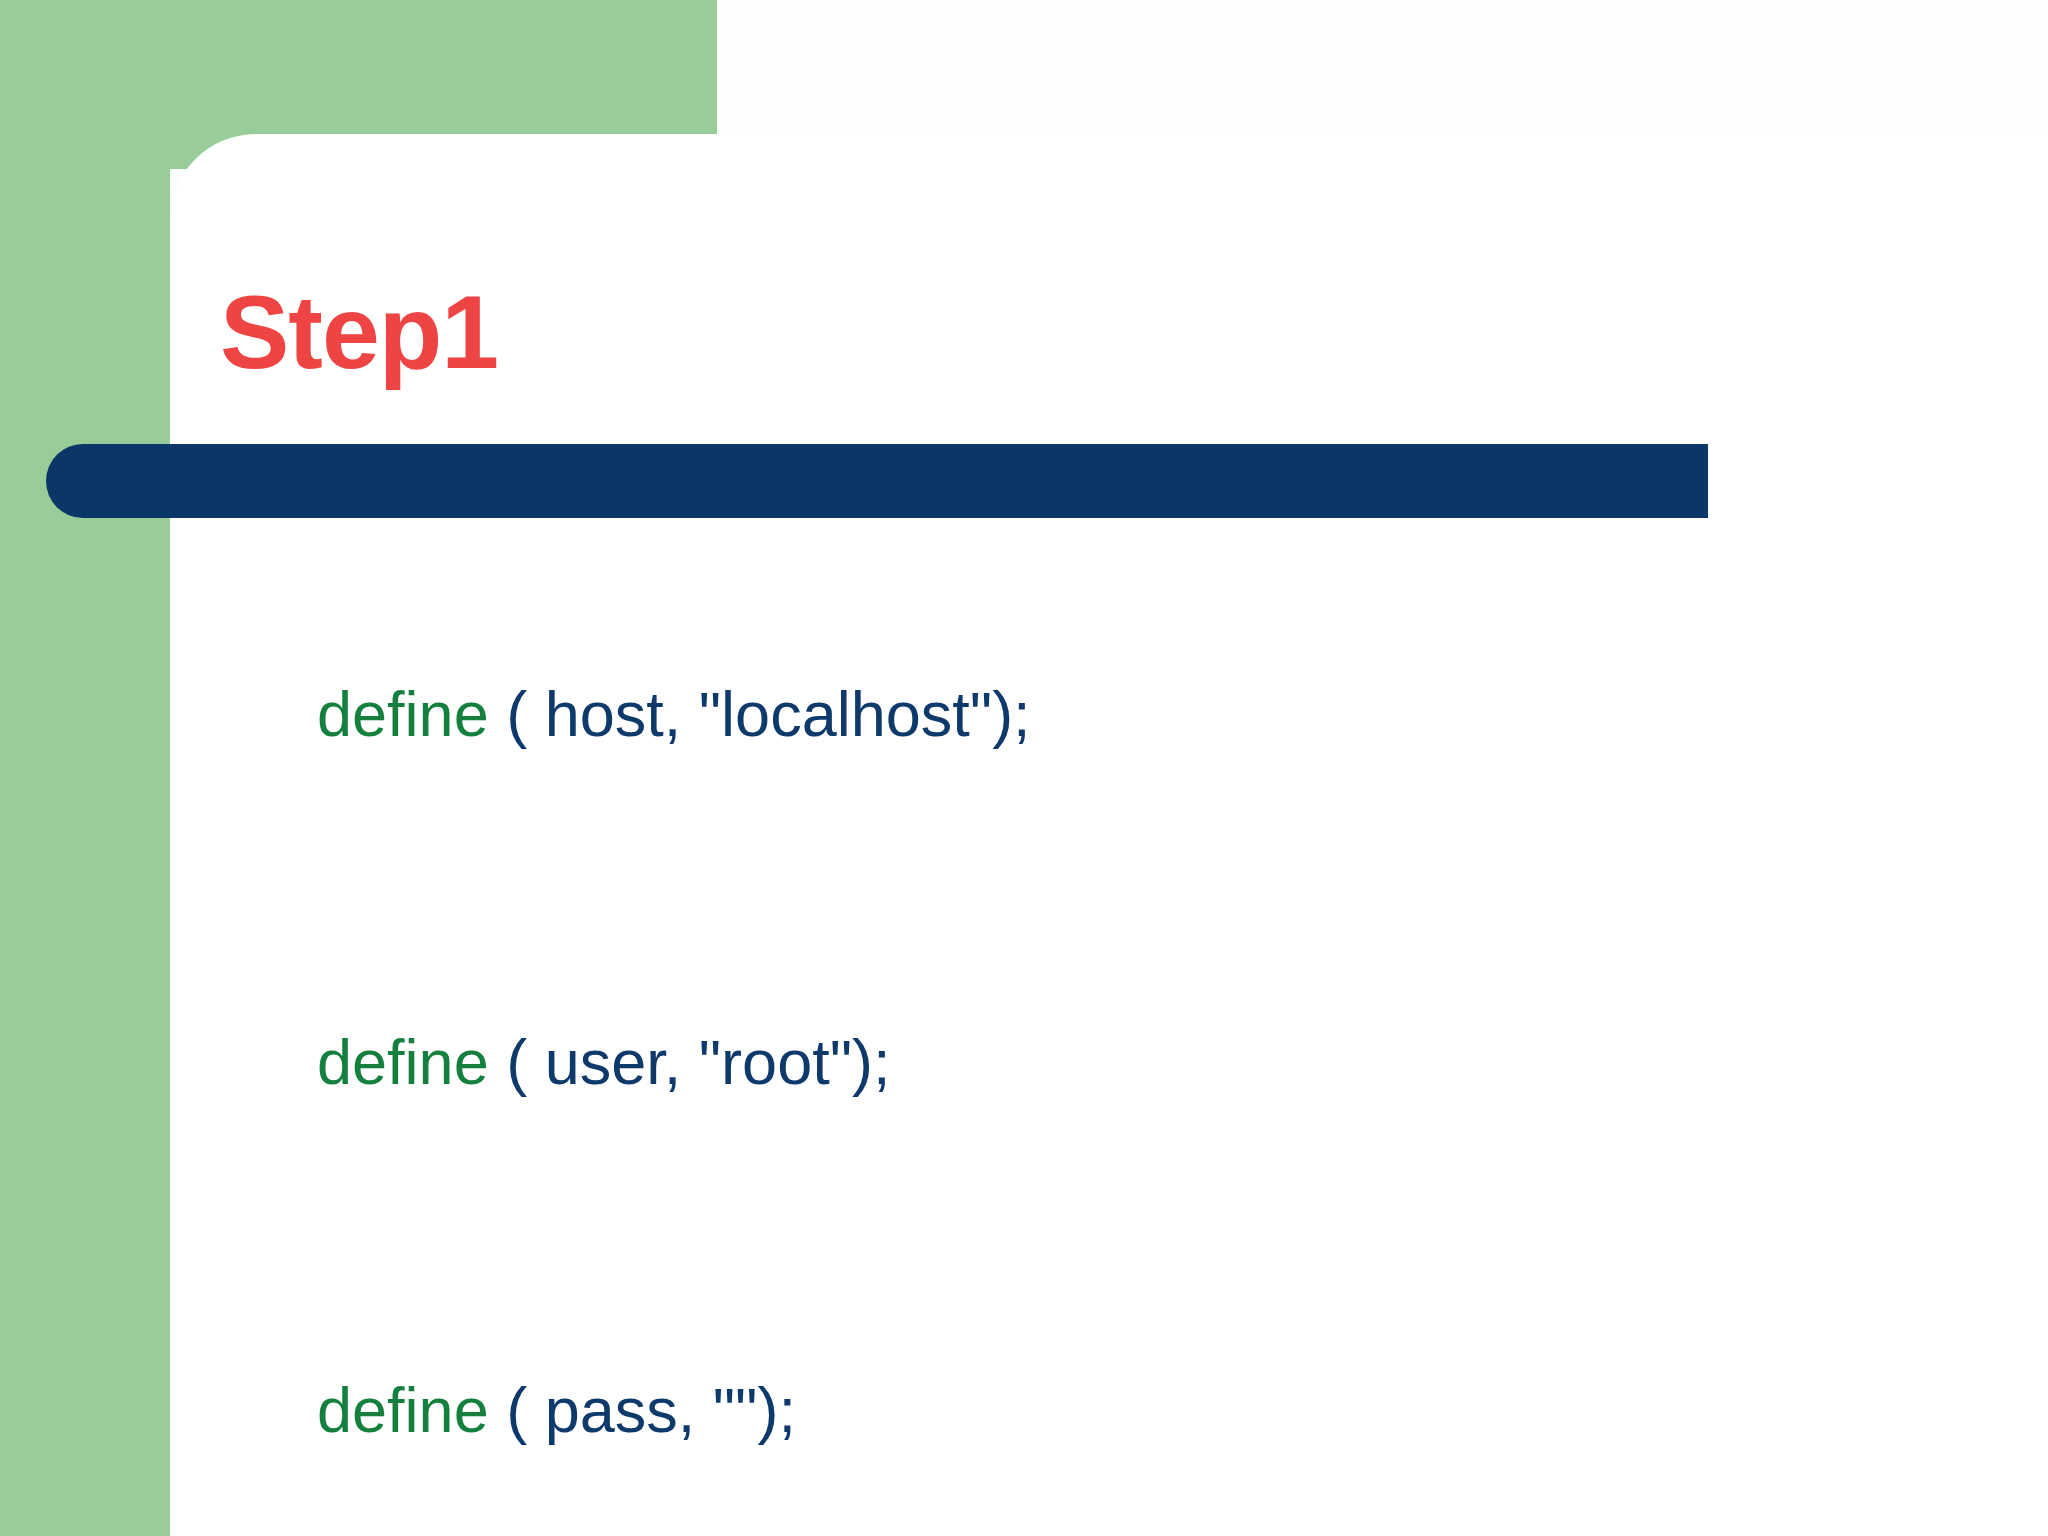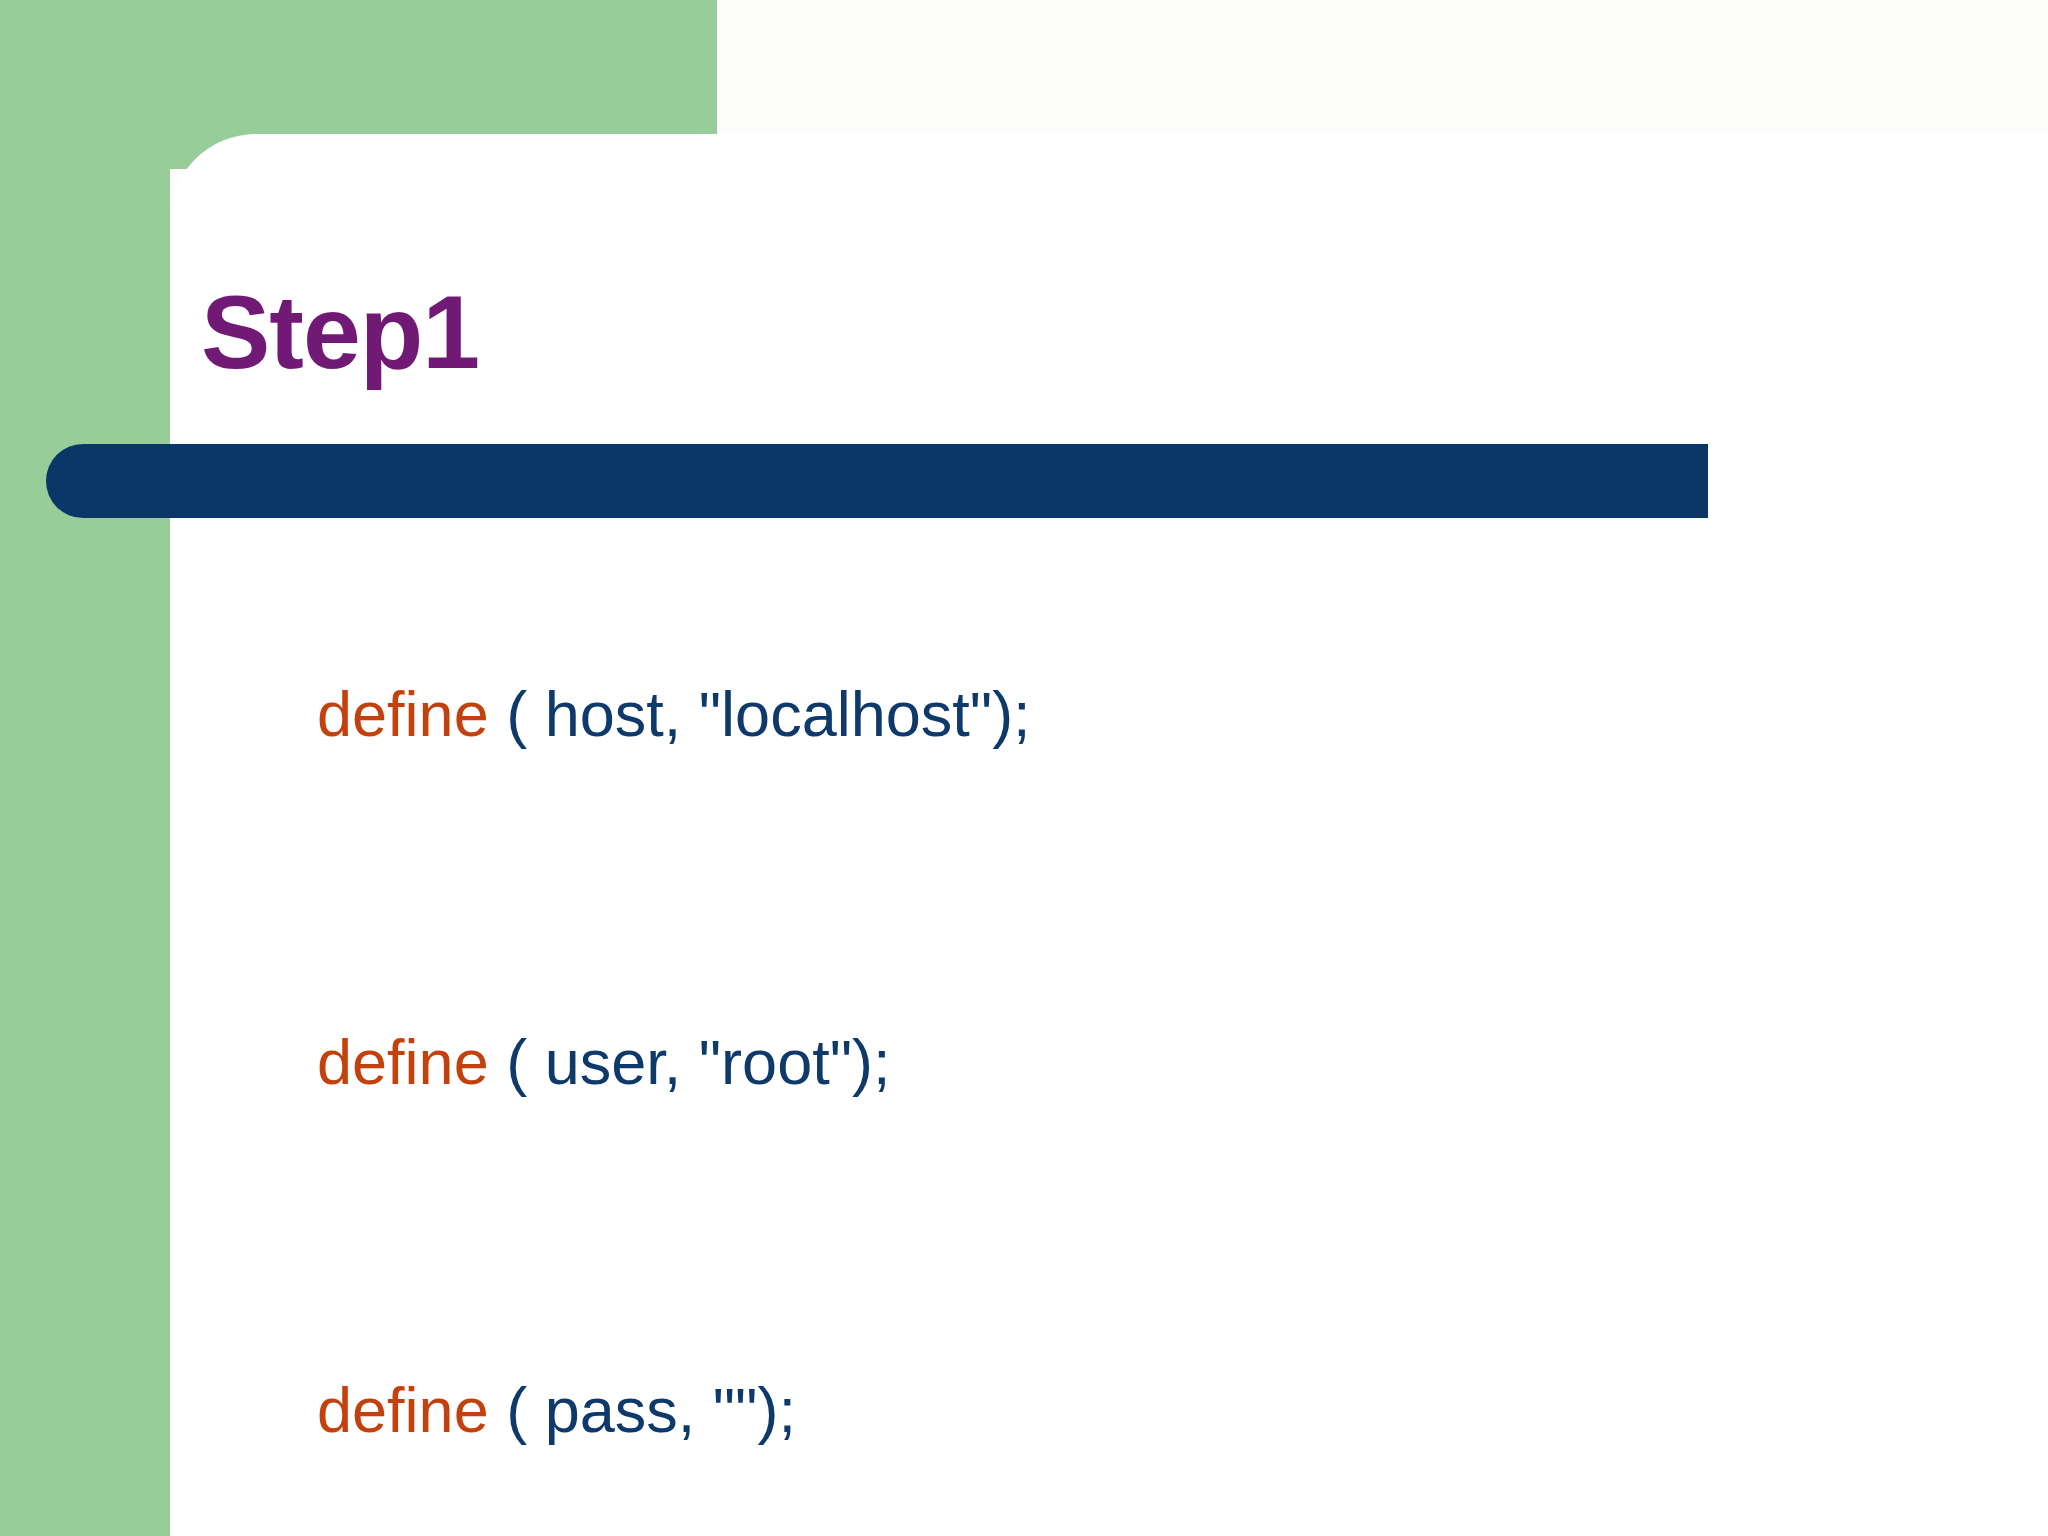--- a/index.html
+++ b/index.html
@@ -44,25 +44,25 @@
     top: 134px;
     width: 1878px;
     height: 1402px;
     background: #FFFFFF;
     border-top-left-radius: 86px;
   }
 
   
   .title {
     position: absolute;
-    left: 201px;
+    left: 220px;
     top: 278px;
     font-size: 104px;
     font-weight: bold;
-    color: #701a75;
+    color: #ef4444;
     letter-spacing: -1px;
     line-height: 1.05;
     white-space: nowrap;
   }
 
   
   .divider-bar {
     position: absolute;
     left: 46px;
     top: 444px;
@@ -82,21 +82,21 @@
     top: 540px;
     width: 1700px;
   }
   .code-line {
     font-size: 63px;
     line-height: 116px;
     color: #0E3A6B;
     white-space: pre;
   }
   .kw {
-    color: #c2410c;
+    color: #15803d;
   }
   .rest {
     color: #0E3A6B;
   }
 </style>
 </head>
 <body>
 
 <div class="slide">
 

